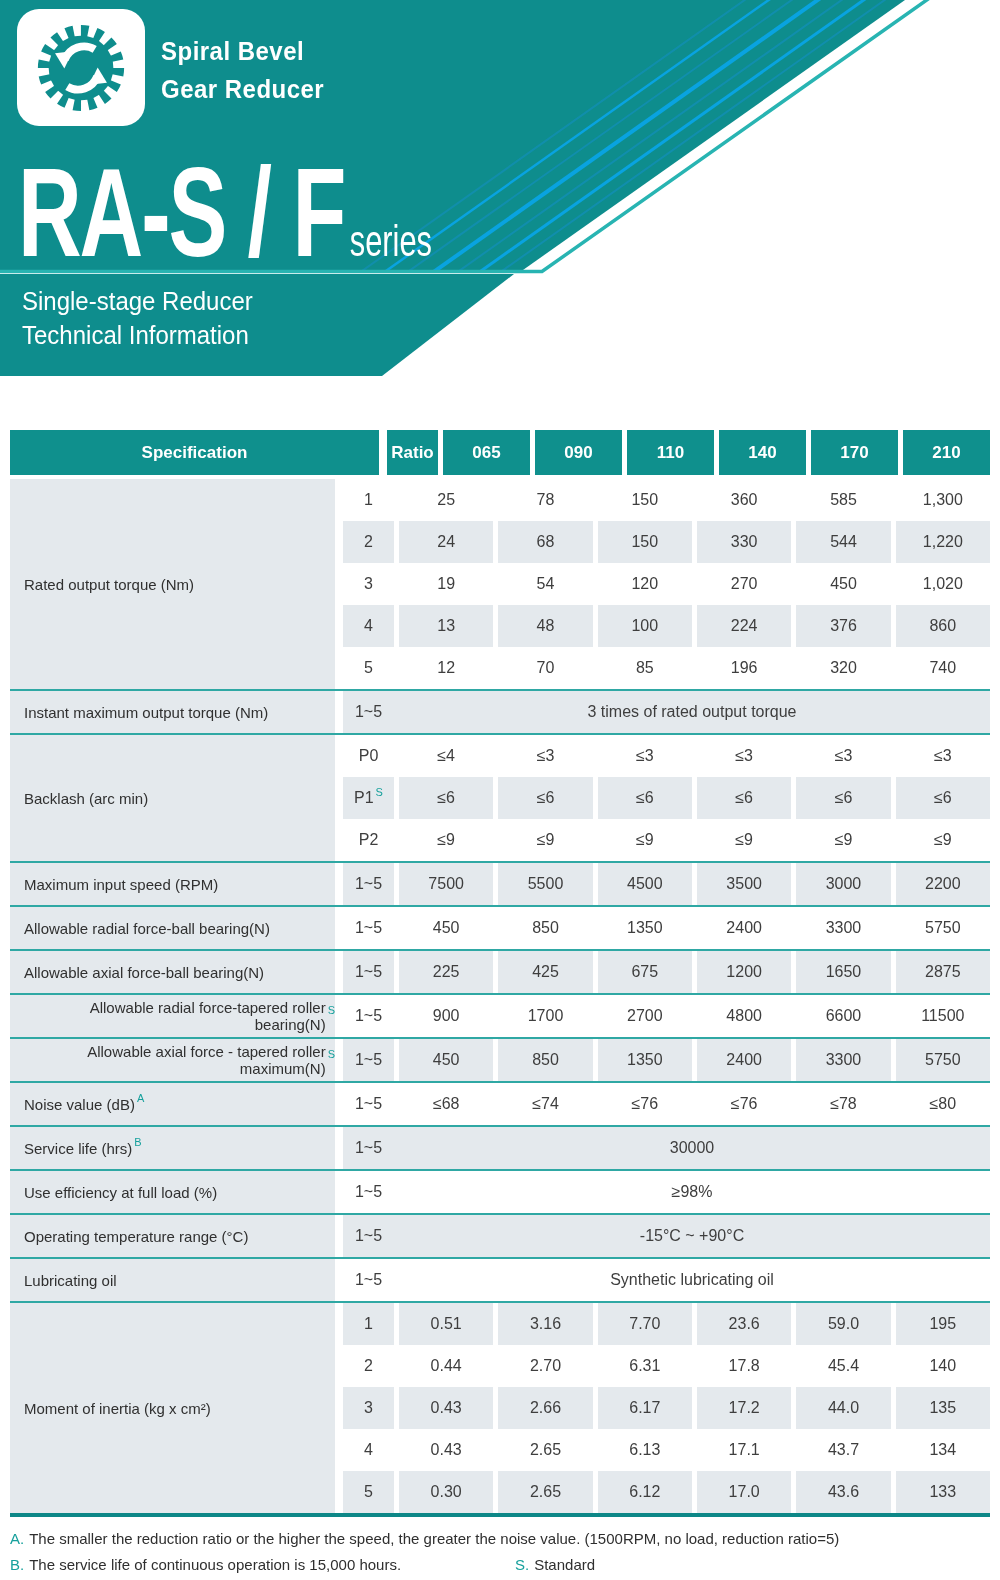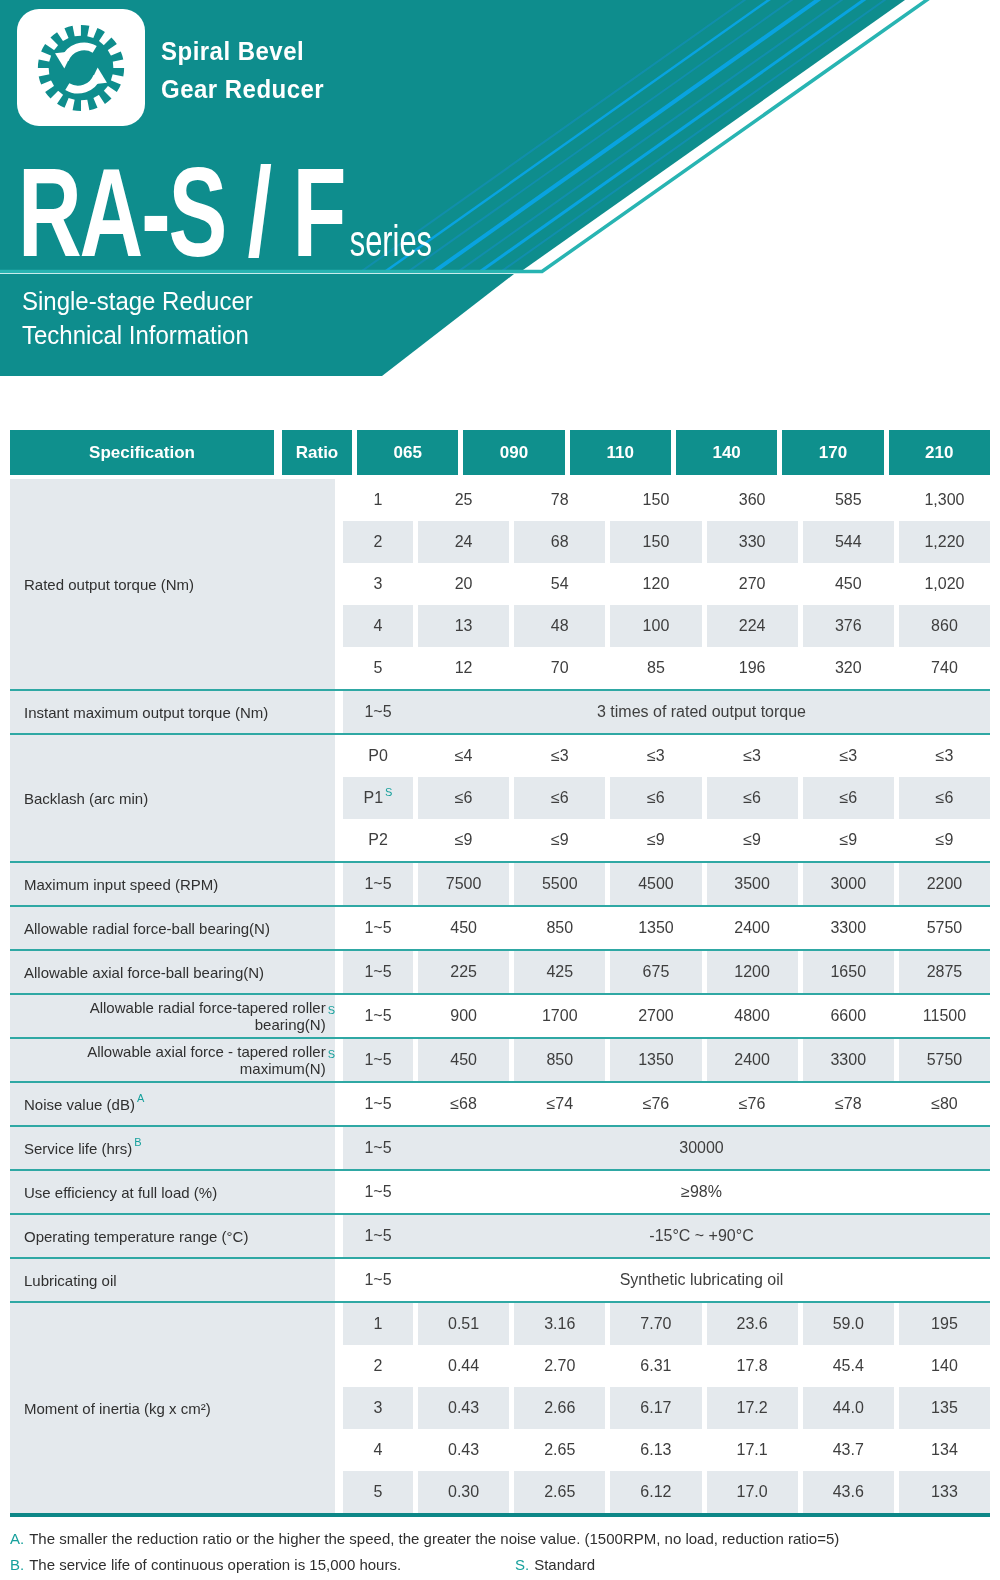--- a/index.html
+++ b/index.html
@@ -39,22 +39,22 @@
     transform:scaleX(0.96); transform-origin:left top;
   }
 
   
   .table-wrap { margin:50px 10px 0 10px; }
   .thead { display:flex; height:45px; }
   .hcell {
     background:#0F908D; color:#ffffff; font-size:17px; font-weight:700;
     display:flex; align-items:center; justify-content:center;
   }
-  .c-spec { width:264px; }
-  .c-ratio { width:70px; margin-left:8px; }
+  .c-spec { width:369px; }
+  .c-ratio { width:51px; margin-left:8px; }
   .c-val  { flex:1; margin-left:5px; }
   .c-span { flex:1; margin-left:0; }
 
   .tbody { margin-top:4px; border-bottom:4px solid #0D8787; }
   .tgroup { display:flex; }
   .tgroup.sep { border-top:2px solid #2FA8A4; }
   .g-label {
     width:325px; background:#E4E9ED; color:#303030; font-size:15px;
     display:flex; align-items:center; padding-left:14px;text-align:right;
   }
@@ -164,21 +164,21 @@
             <div class="cell c-val">68</div>
             <div class="cell c-val">150</div>
             <div class="cell c-val">330</div>
             <div class="cell c-val">544</div>
             <div class="cell c-val">1,220</div>
           </div>
           <div class="g-row">
             <div class="cell c-ratio">
               <span>3</span>
             </div>
-            <div class="cell c-val">20</div>
+            <div class="cell c-val">19</div>
             <div class="cell c-val">54</div>
             <div class="cell c-val">120</div>
             <div class="cell c-val">270</div>
             <div class="cell c-val">450</div>
             <div class="cell c-val">1,020</div>
           </div>
           <div class="g-row alt">
             <div class="cell c-ratio">
               <span>4</span>
             </div>

